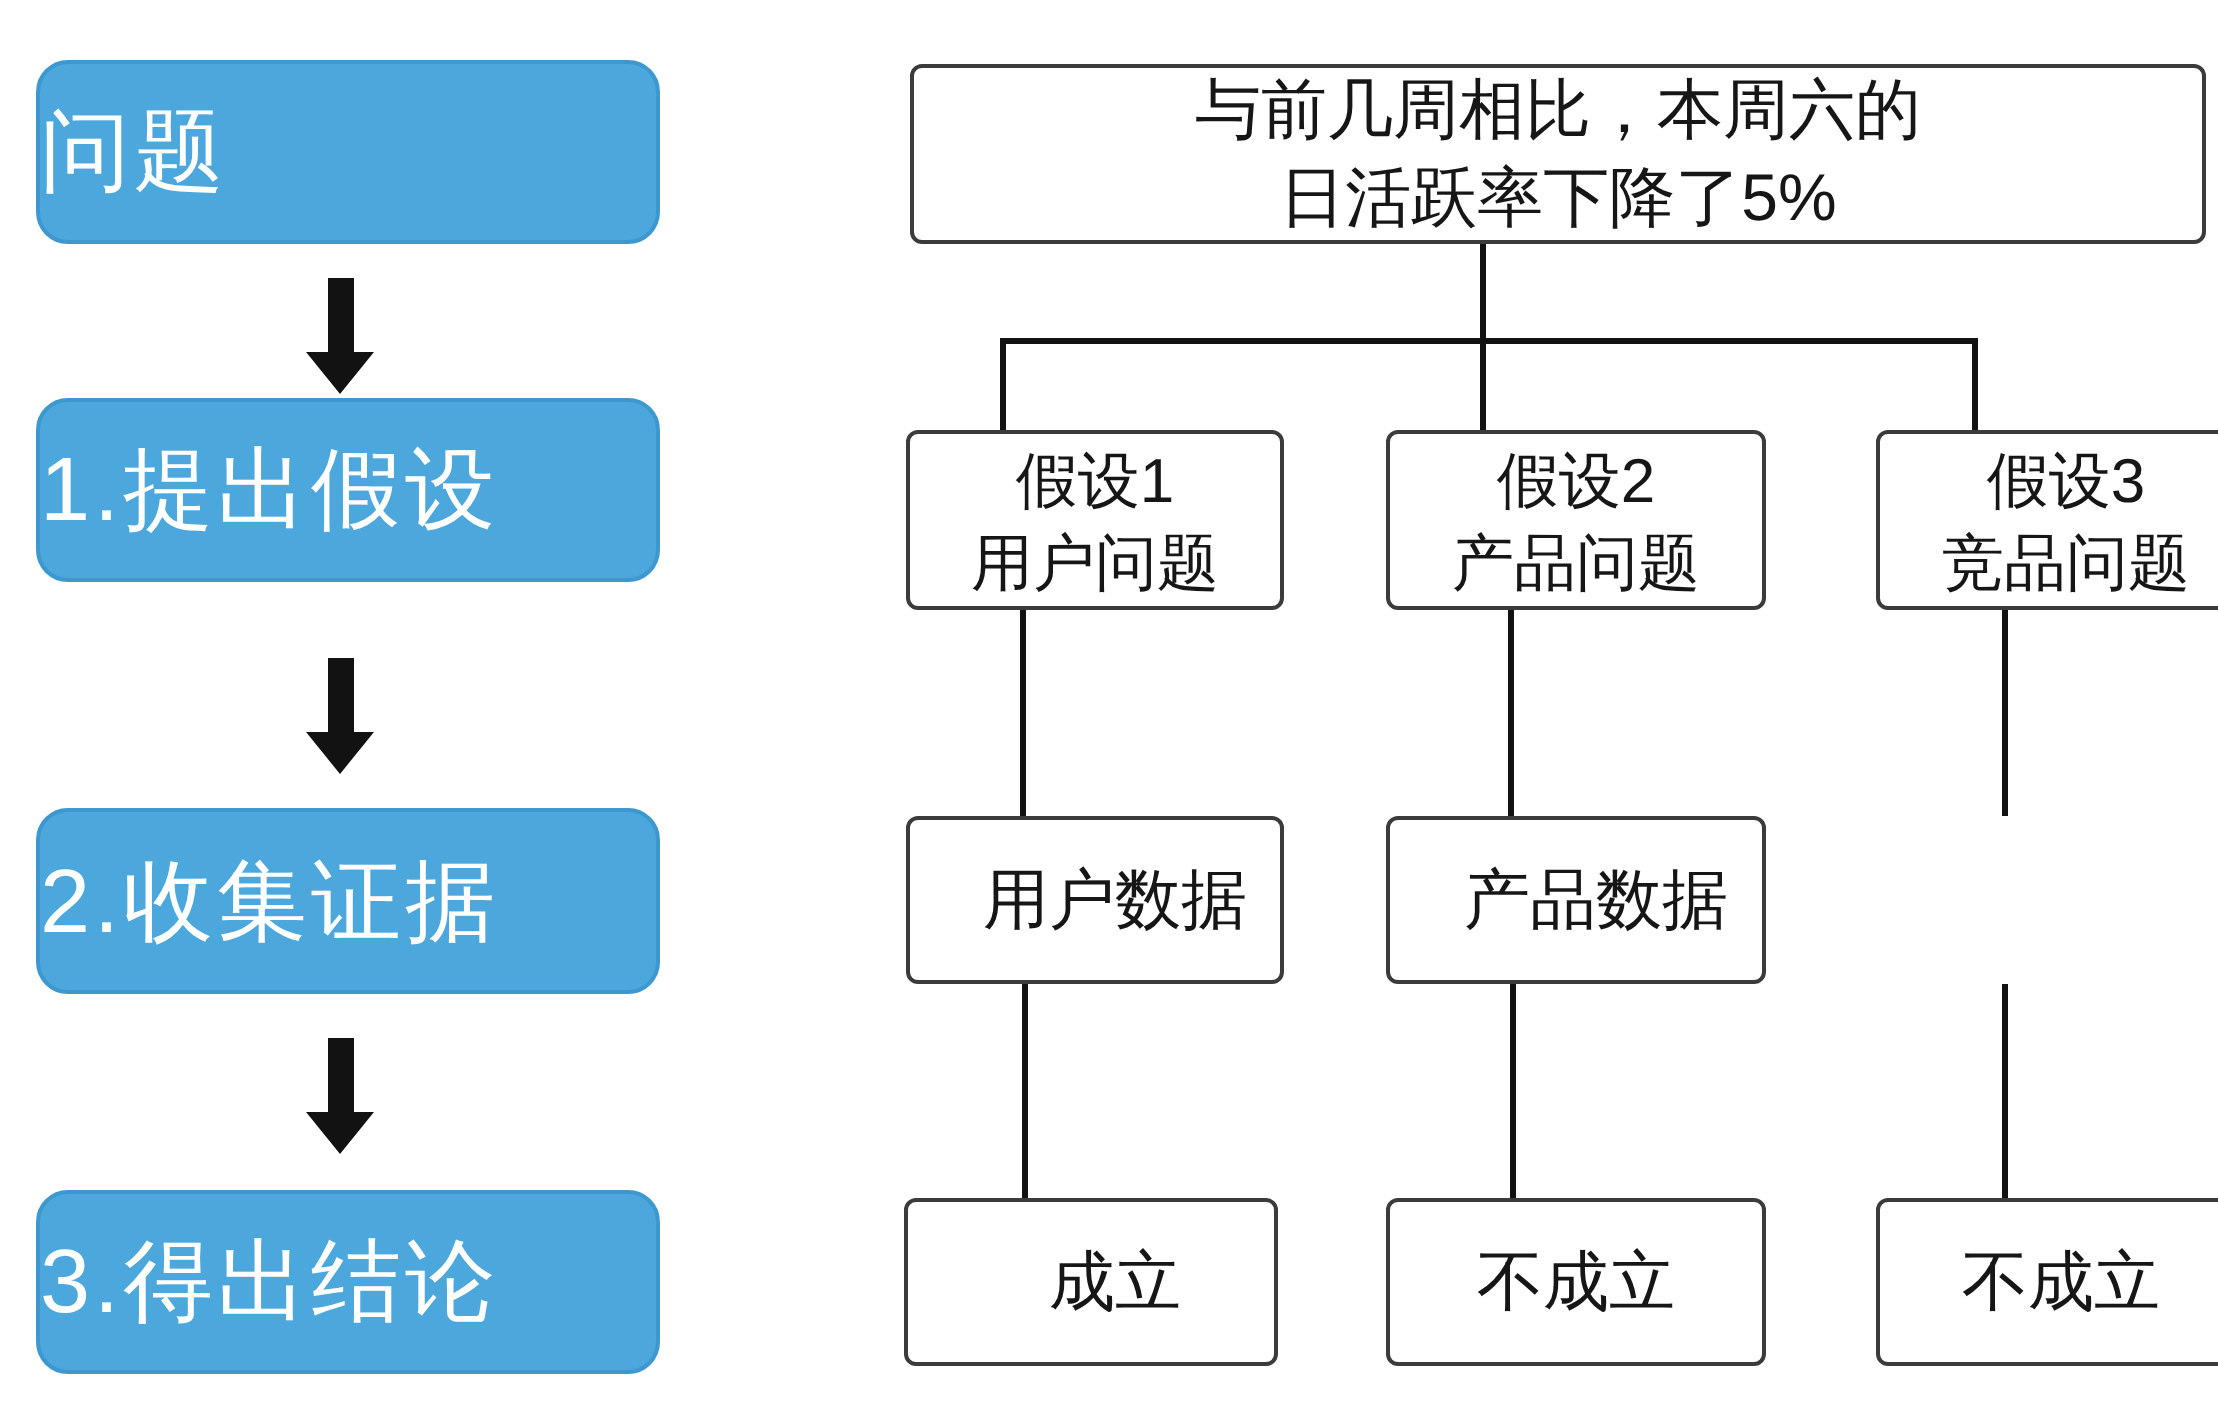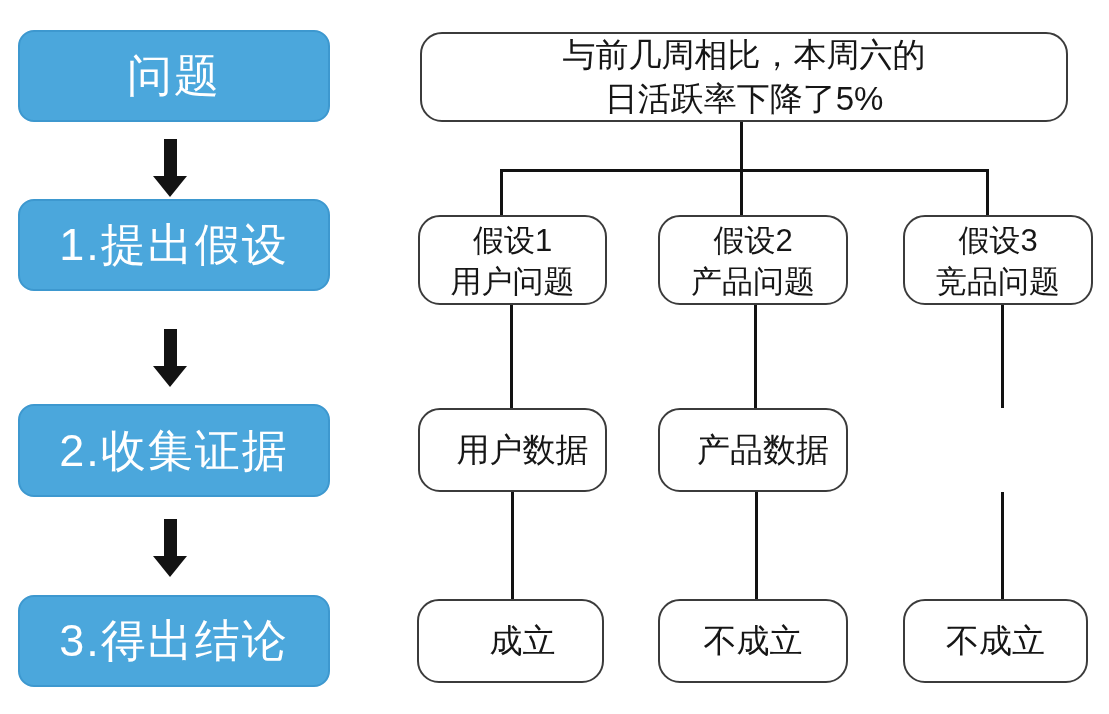--- a/index.html
+++ b/index.html
@@ -25,21 +25,20 @@
     position:absolute;
     left:18px;
     width:312px;
     height:92px;
     background:var(--step-fill);
     border:2px solid var(--step-border);
     border-radius:16px;
     box-sizing:border-box;
     display:flex;
     align-items:center;
-    justify-content:center;
     color:var(--step-text);
     font-size:45px;
     letter-spacing:2px;
     white-space:nowrap;
   }
   
   .arrow{
     position:absolute;
     left:152px;
     width:36px;
@@ -56,30 +55,31 @@
     width:0;height:0;
     border-left:17px solid transparent;
     border-right:17px solid transparent;
     border-top:21px solid var(--connector);
   }
   
   .node{
     position:absolute;
     background:var(--node-fill);
     border:2px solid var(--node-border);
-    border-radius:22px;
+    border-radius:6px;
     box-sizing:border-box;
     display:flex;
     flex-direction:column;
     align-items:center;
     justify-content:center;
     color:var(--node-text);
     text-align:center;
     line-height:1.32;
     white-space:nowrap;
+    margin-left:35px;
   }
   .node.problem{left:420px;top:32px;width:648px;height:90px;font-size:33px;}
   .node.hyp{top:215px;height:90px;font-size:31px;justify-content:flex-end;}
   .node.evi{top:408px;height:84px;font-size:33px;padding-left:20px;}
   .node.conc{top:599px;height:84px;font-size:33px;}
   .col1{left:418px;width:189px;}
   .col2{left:658px;width:190px;}
   .col3{left:903px;width:190px;}
   .conc.col1{left:417px;width:187px;padding-left:24px;}
   .conc.col3{left:903px;width:185px;}

